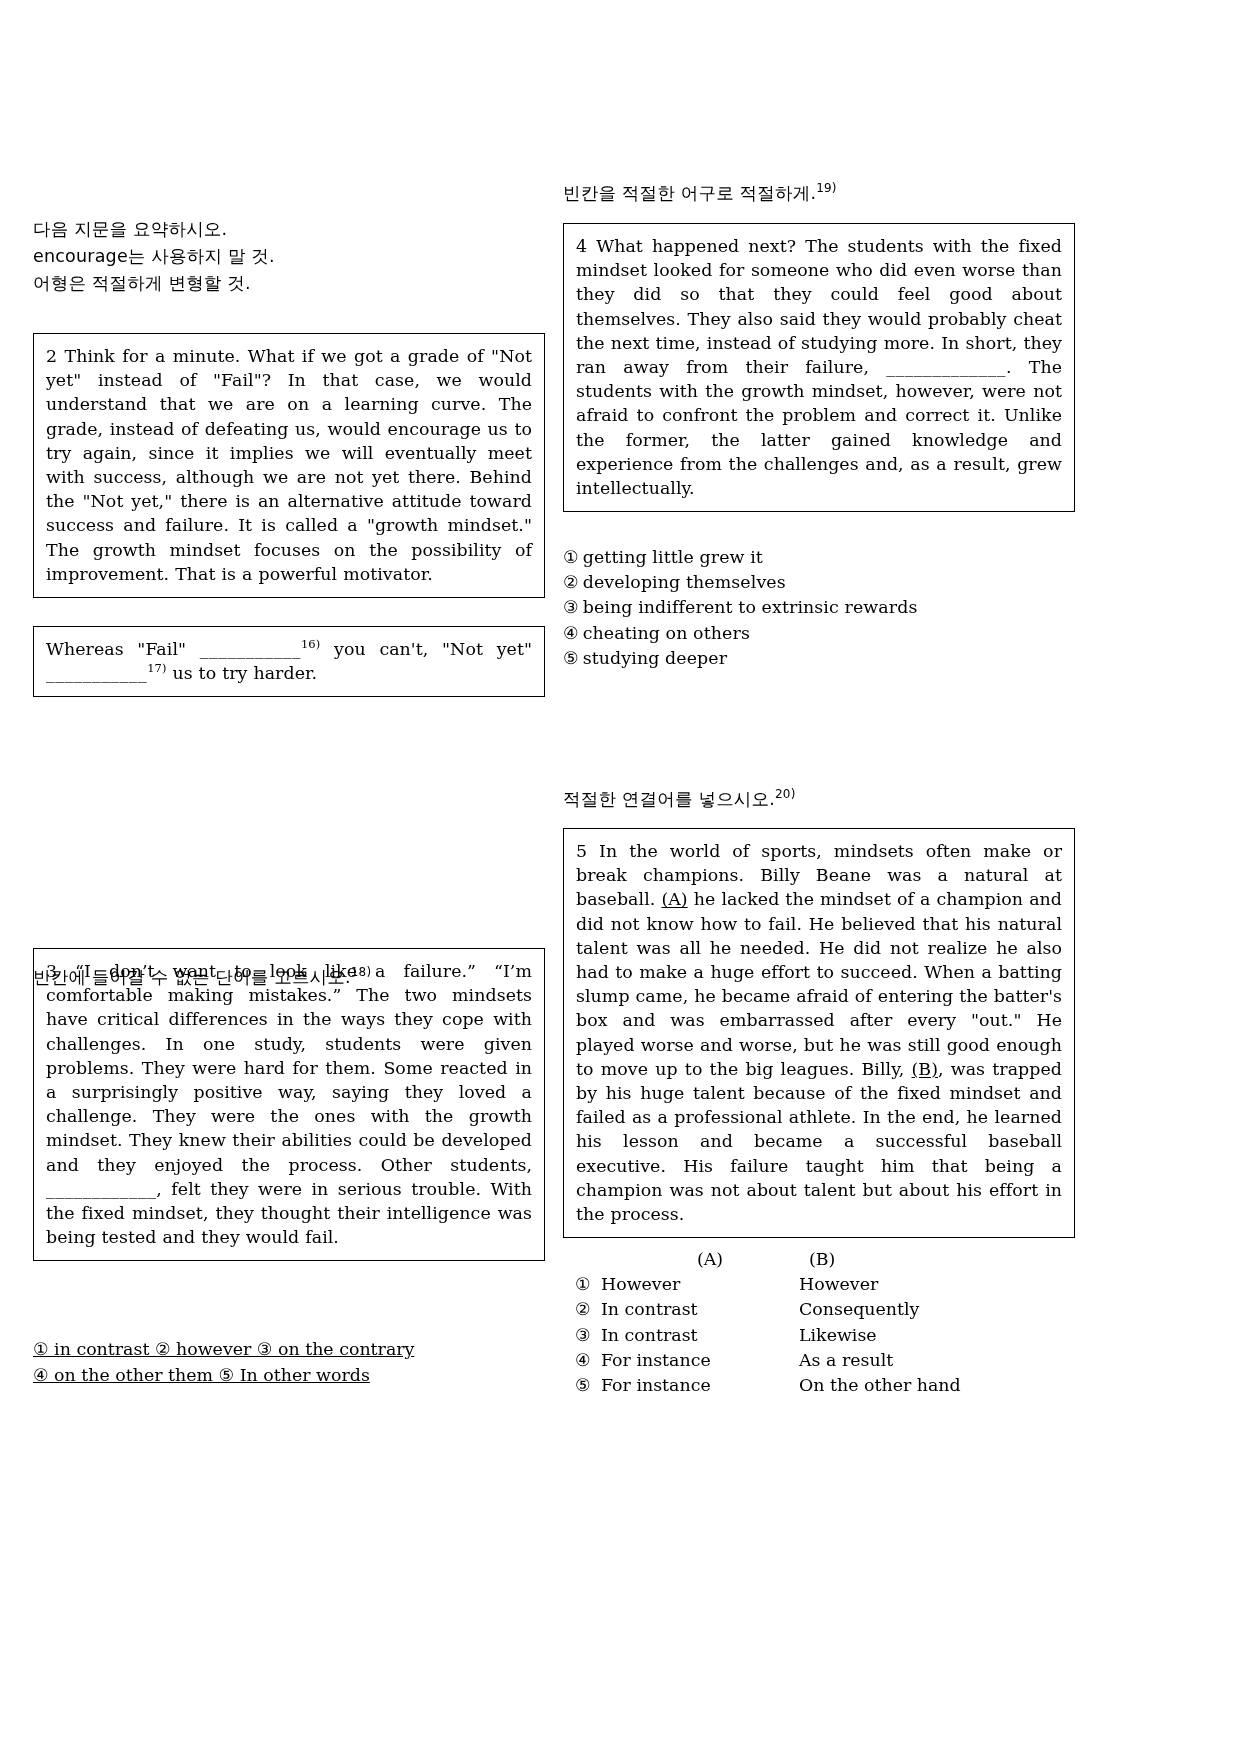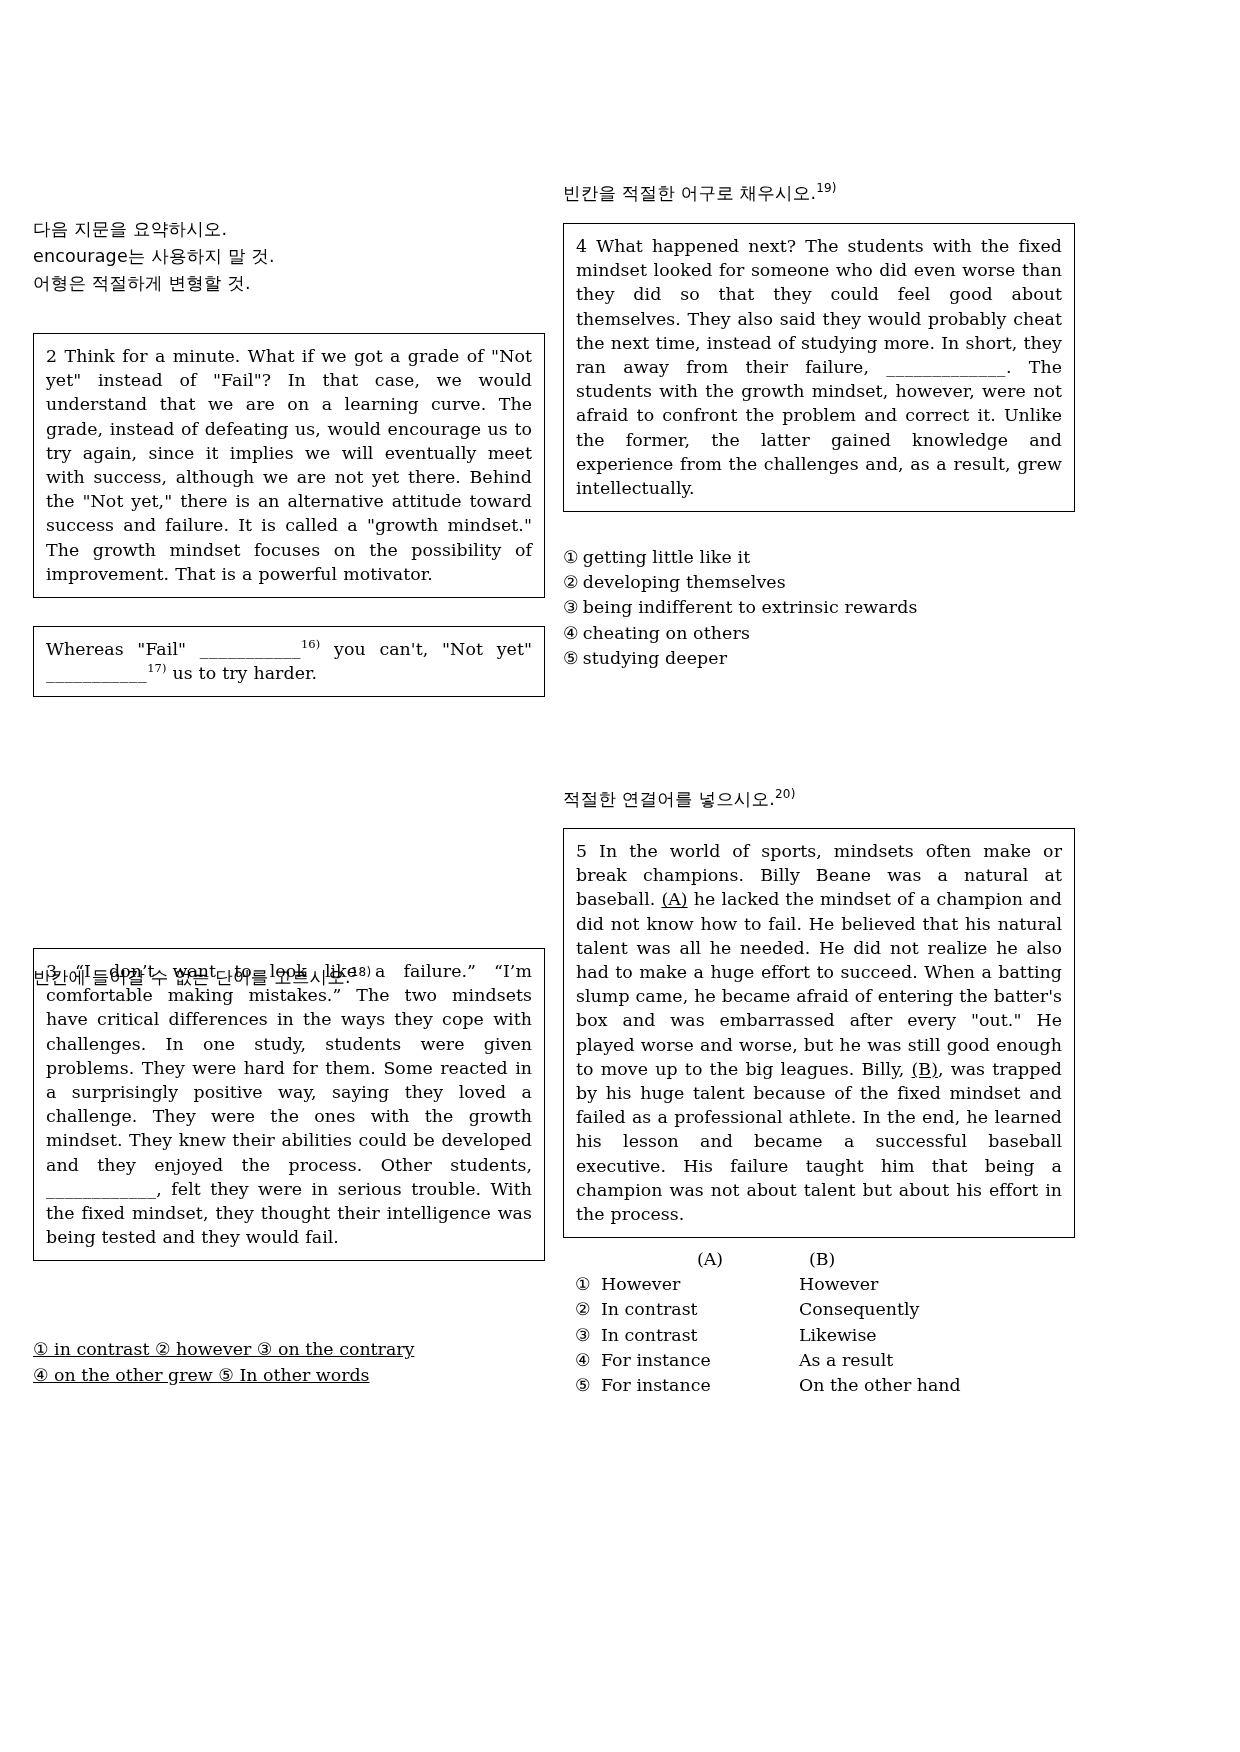--- a/index.html
+++ b/index.html
@@ -118,33 +118,33 @@
   <div class="col-left prompt" style="top:948px;">
     <span>빈칸에 들어갈 수 없는 단어를 고르시오.</span><span class="sup">18)</span>
   </div>
 
   <div class="col-left passage" style="top:932px;">
     <p><span class="num">3</span> <span>“I don’t want to look like a failure.” “I’m comfortable making mistakes.” The two mindsets have critical differences in the ways they cope with challenges. In one study, students were given problems. They were hard for them. Some reacted in a surprisingly positive way, saying they loved a challenge. They were the ones with the growth mindset. They knew their abilities could be developed and they enjoyed the process. Other students,</span> <span class="blank">____________</span><span>, felt they were in serious trouble. With the fixed mindset, they thought their intelligence was being tested and they would fail.</span></p>
   </div>
 
   <div class="col-left inline-choices" style="top:1320px;">
     <div>① in contrast ② however ③ on the contrary</div>
-    <div>④ on the other grew ⑤ In other words</div>
+    <div>④ on the other them ⑤ In other words</div>
   </div>
 
   <div class="col-right prompt" style="top:180px;">
-    <span>빈칸을 적절한 어구로 채우시오.</span><span class="sup">19)</span>
+    <span>빈칸을 적절한 어구로 적절하게.</span><span class="sup">19)</span>
   </div>
 
   <div class="col-right passage" style="top:223px;">
     <p><span class="num">4</span> <span>What happened next? The students with the fixed mindset looked for someone who did even worse than they did so that they could feel good about themselves. They also said they would probably cheat the next time, instead of studying more. In short, they ran away from their failure,</span> <span class="blank">_____________</span><span>. The students with the growth mindset, however, were not afraid to confront the problem and correct it. Unlike the former, the latter gained knowledge and experience from the challenges and, as a result, grew intellectually.</span></p>
   </div>
 
   <div class="col-right choices" style="top:545px;">
-    <div class="ch"><span class="mark">①</span><span>getting little like it</span></div>
+    <div class="ch"><span class="mark">①</span><span>getting little grew it</span></div>
     <div class="ch"><span class="mark">②</span><span>developing themselves</span></div>
     <div class="ch"><span class="mark">③</span><span>being indifferent to extrinsic rewards</span></div>
     <div class="ch"><span class="mark">④</span><span>cheating on others</span></div>
     <div class="ch"><span class="mark">⑤</span><span>studying deeper</span></div>
   </div>
 
   <div class="col-right prompt" style="top:786px;">
     <span>적절한 연결어를 넣으시오.</span><span class="sup">20)</span>
   </div>
 

